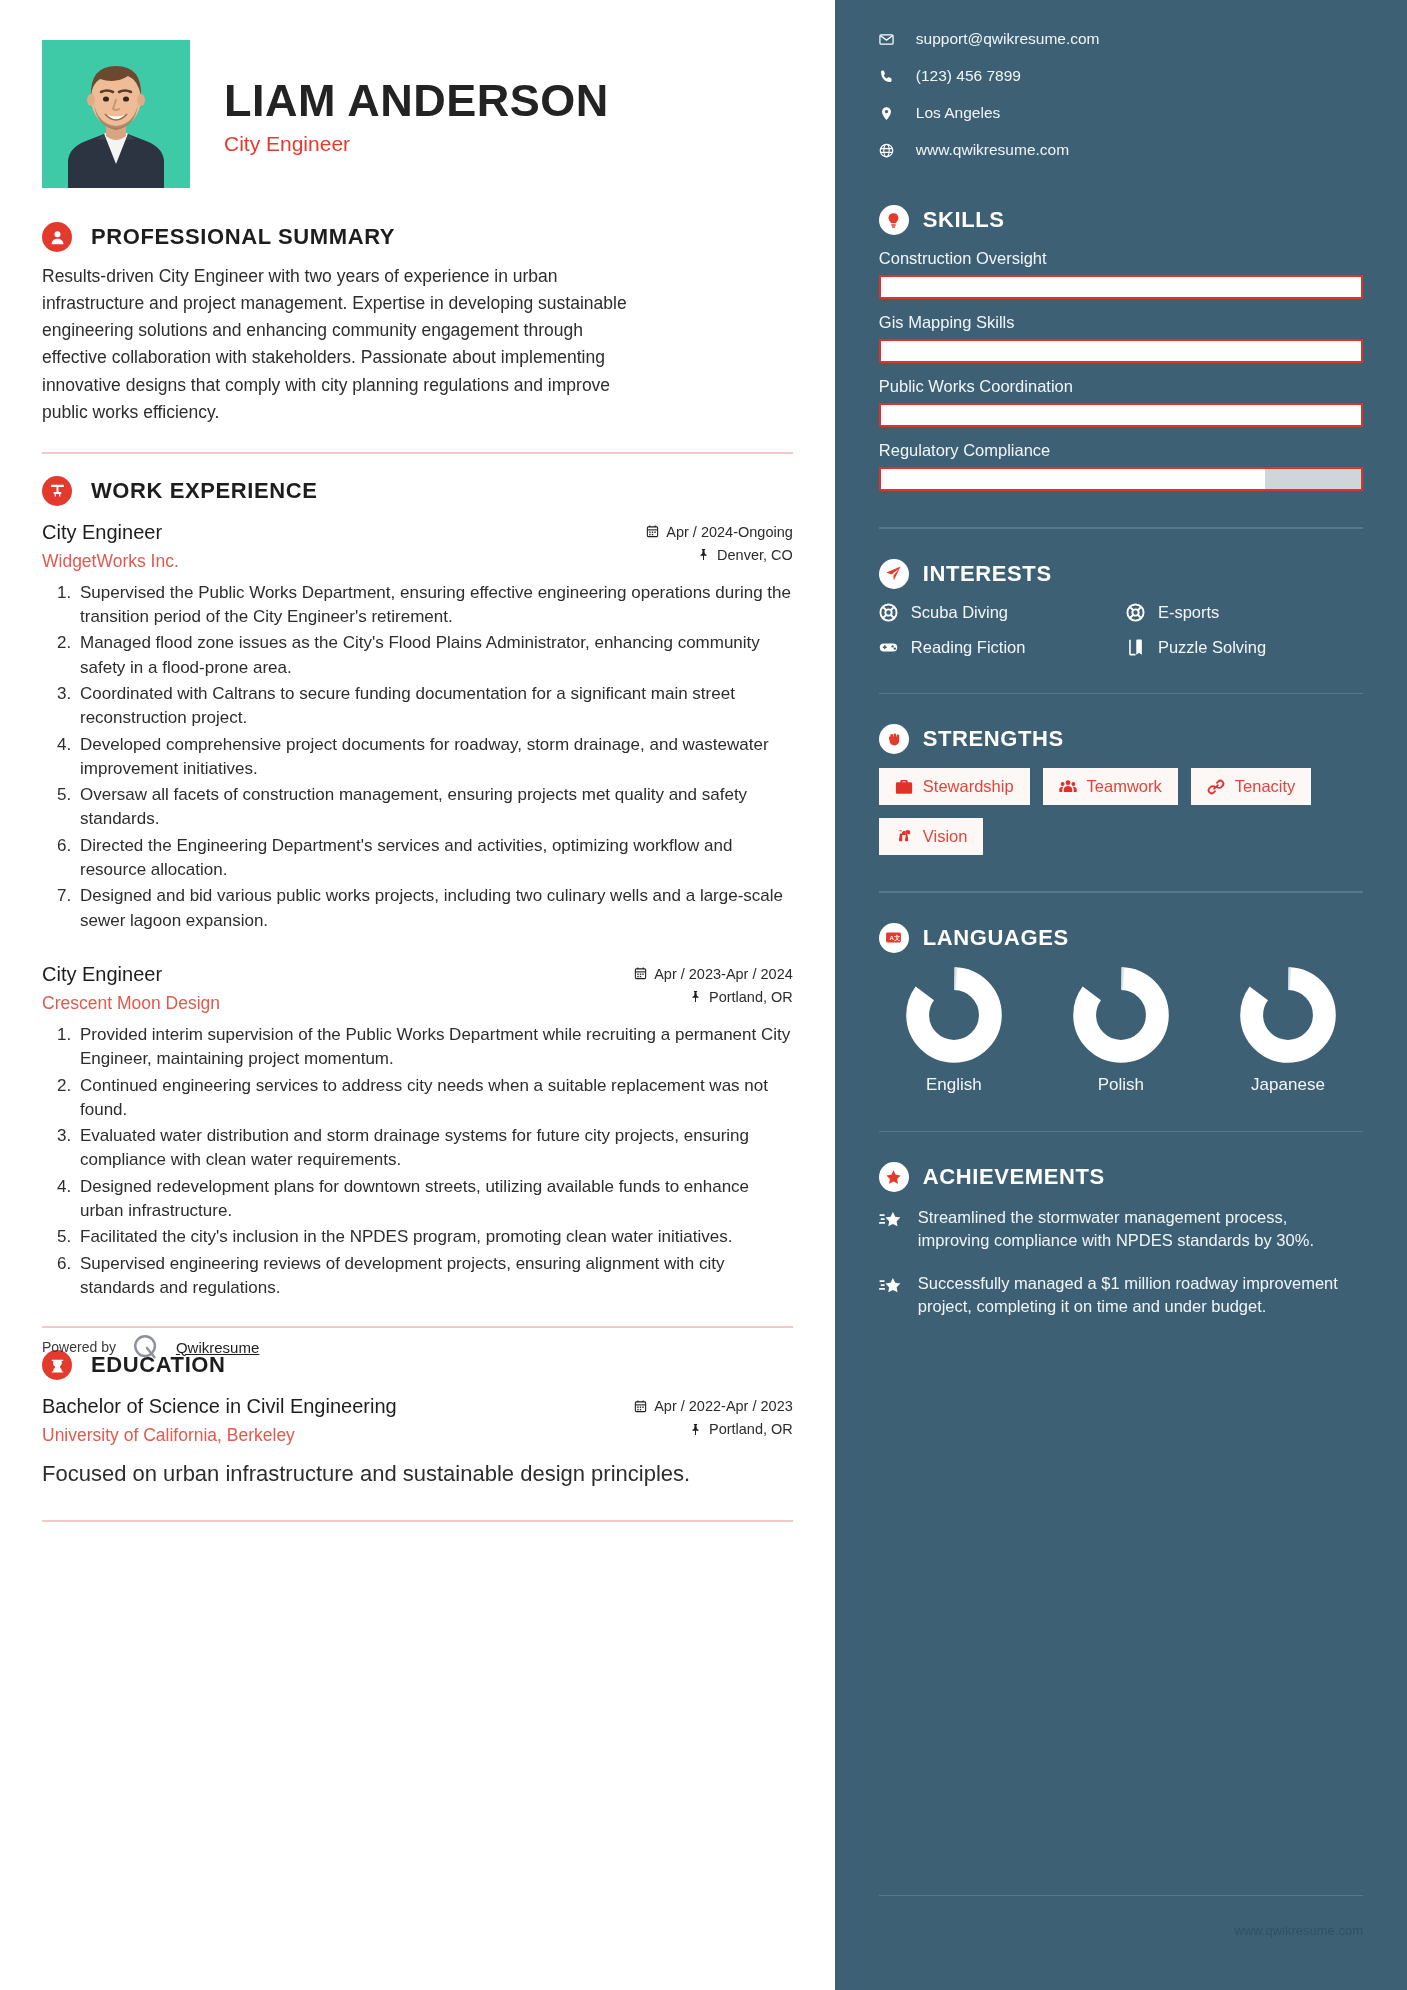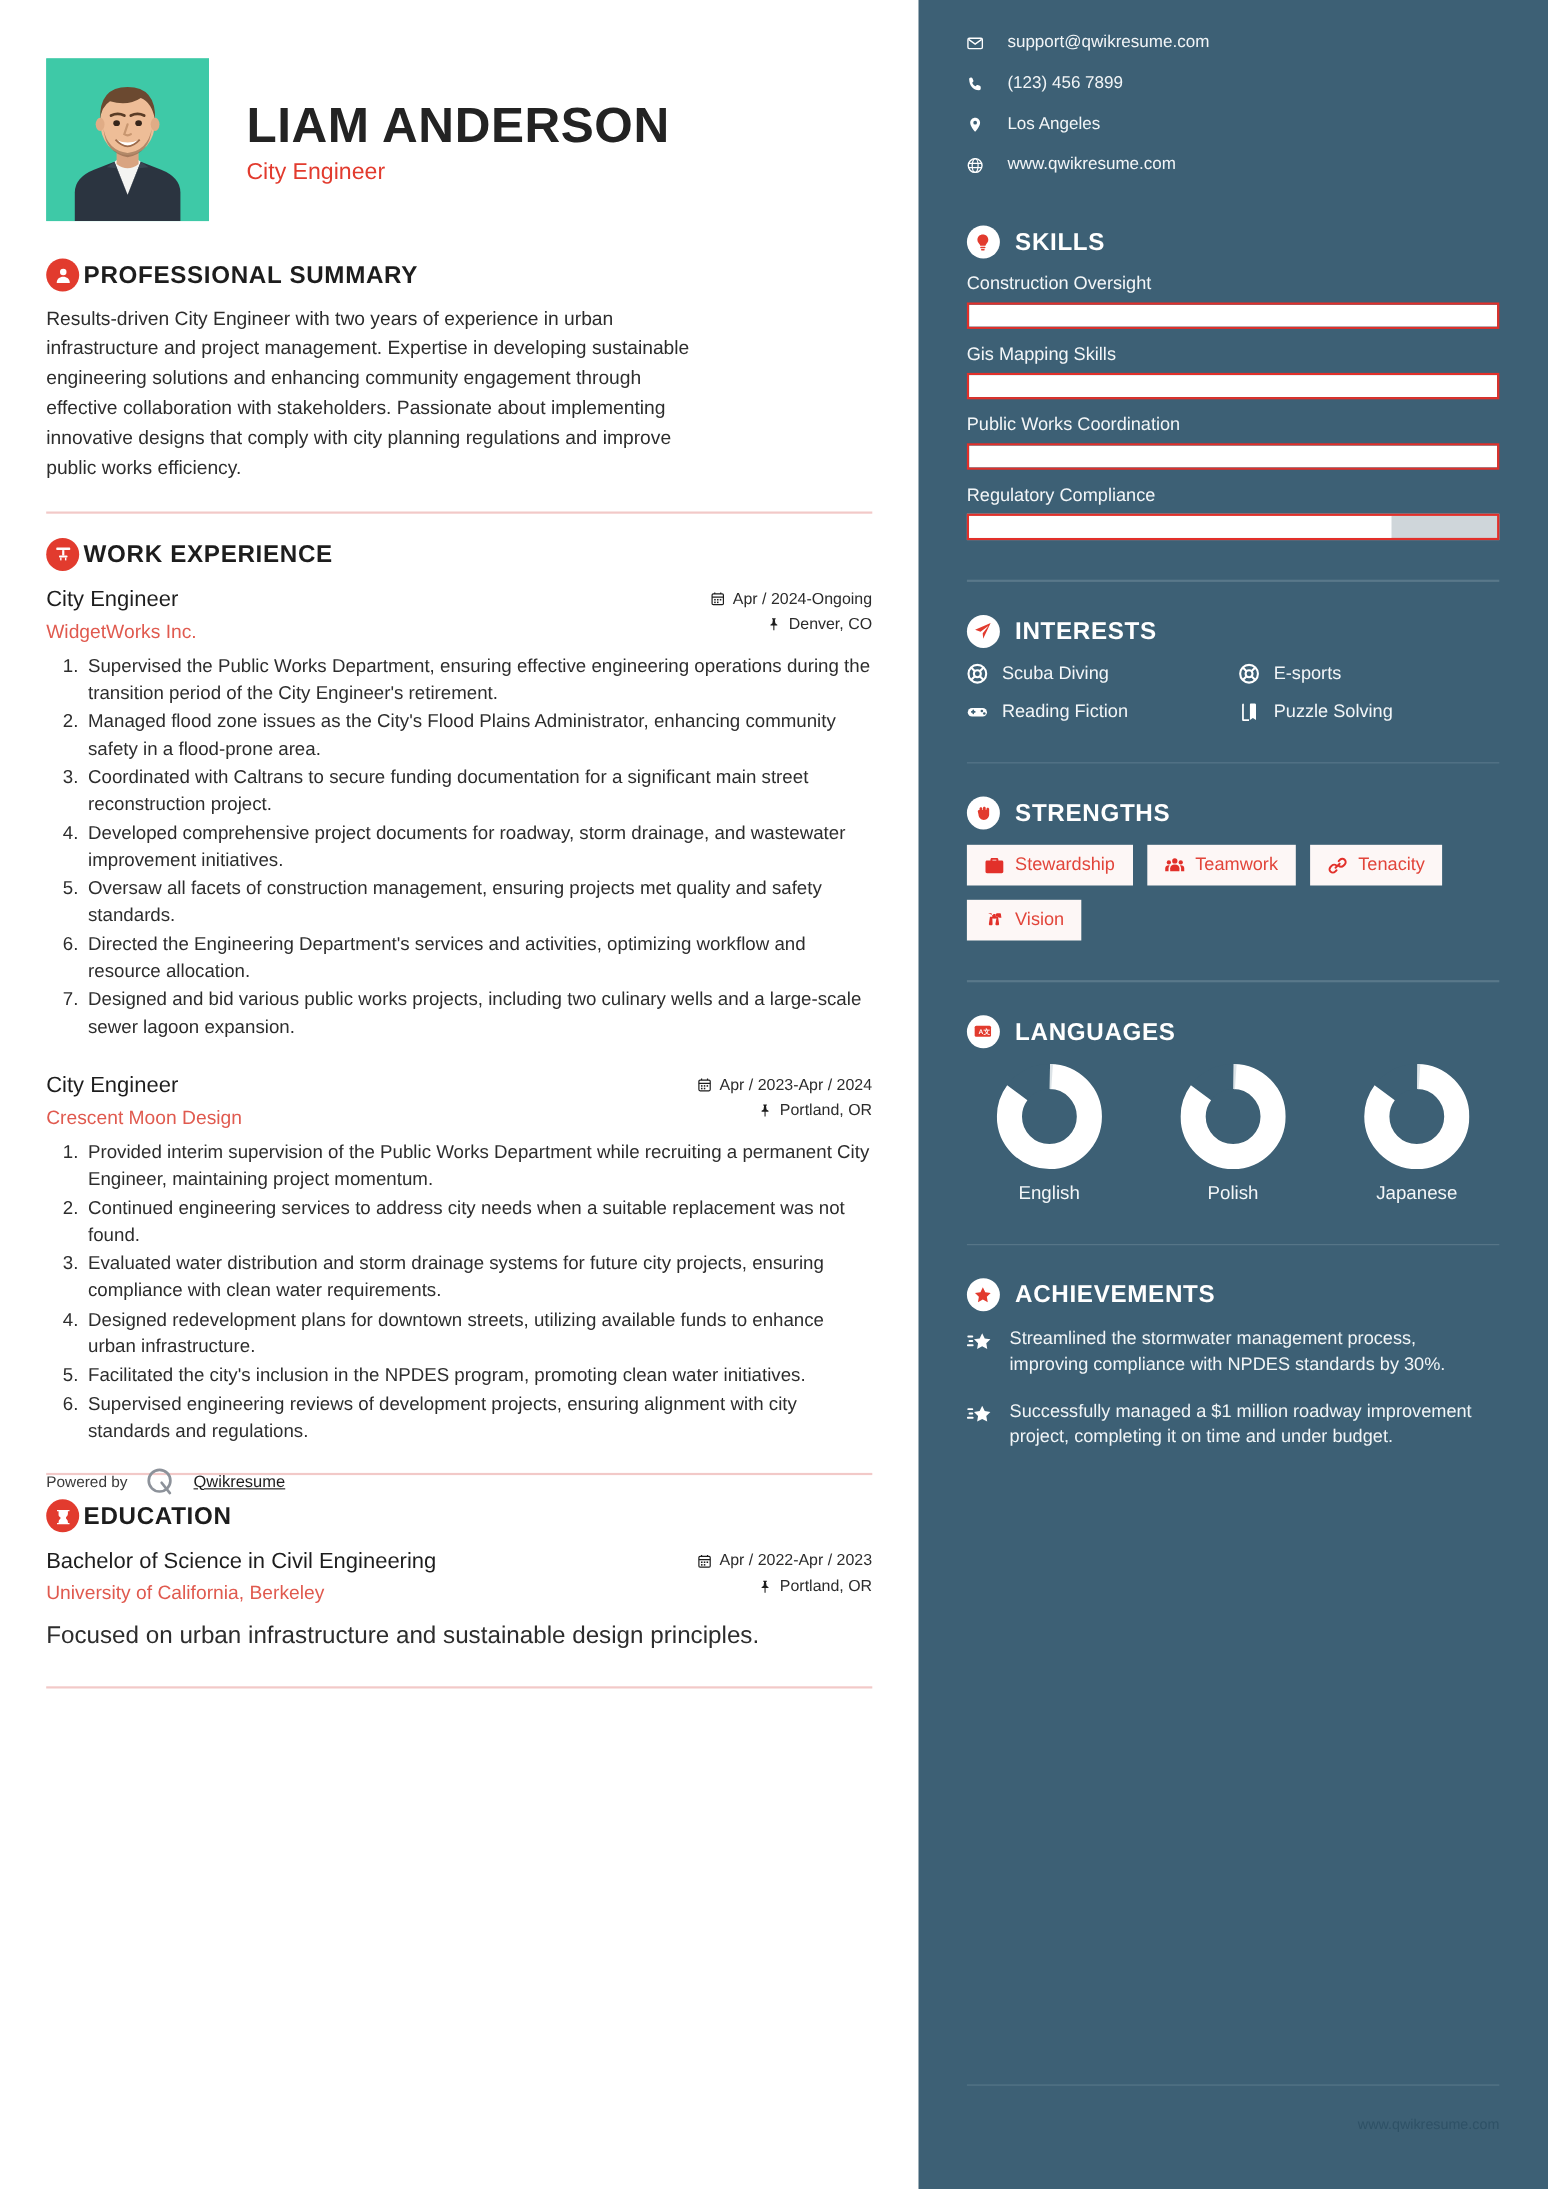--- a/index.html
+++ b/index.html
@@ -7,38 +7,38 @@
     width: 1407px; height: 1990px;
     font-family: "Liberation Sans", sans-serif;
     background: #ffffff;
     overflow: hidden;
   }
   .page { position: relative; width: 1407px; height: 1990px; display: flex; }
 
   
   .left {
     width: 850px; height: 1414px; background: #ffffff;
-    padding: 53px 42px 0 42px; position: relative;
+    padding: 40px 42px 0 42px; position: relative;
   }
 
   .hdr { display: flex; align-items: flex-start; gap: 34px; margin-bottom: 34px; }
   .photo-wrap {
     width: 148px; height: 148px; flex: none;
     background: #3ec9a7; overflow: hidden; position: relative;
   }
   .photo-svg { display: block; width: 148px; height: 148px; }
   .hdr-text { padding-top: 38px; }
   .name {
     font-size: 45px; font-weight: 700; letter-spacing: 0.5px;
     color: #232323; line-height: 1.04; white-space: nowrap;
   }
   .role { font-size: 21px; color: #e23b2e; margin-top: 7px; }
 
   
-  .sec-head { display: flex; align-items: center; gap: 4px; margin-bottom: 11px; }
+  .sec-head { display: flex; align-items: center; gap: 19px; margin-bottom: 11px; }
   .sec-ico {
     width: 30px; height: 30px; border-radius: 50%;
     background: #e23b2e; color: #fff; flex: none;
     display: flex; align-items: center; justify-content: center;
   }
   .sec-ico svg { width: 17px; height: 17px; fill: #fff; }
   .sec-title {
     font-size: 22px; font-weight: 700; color: #1d1d1d;
     letter-spacing: 0.6px;
   }

